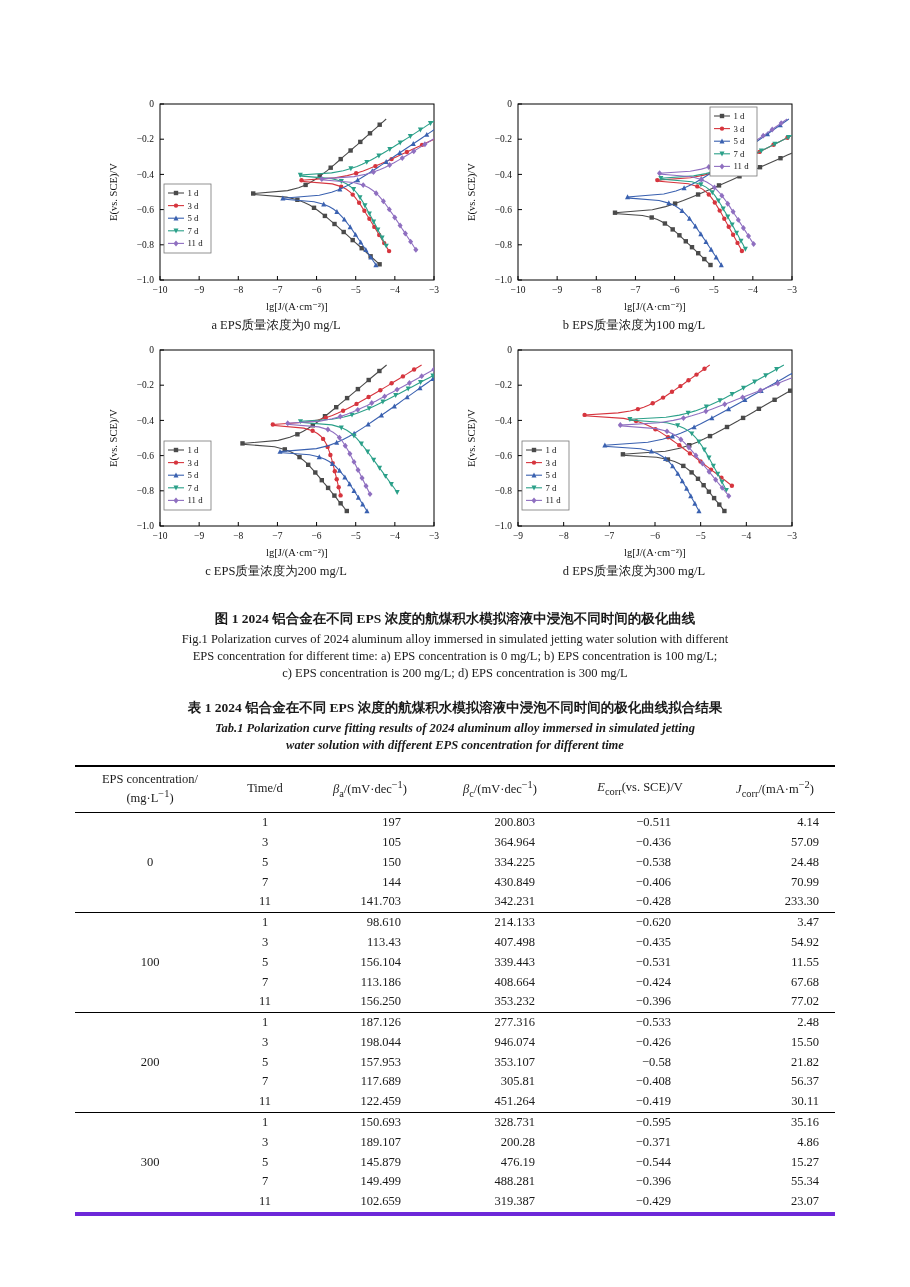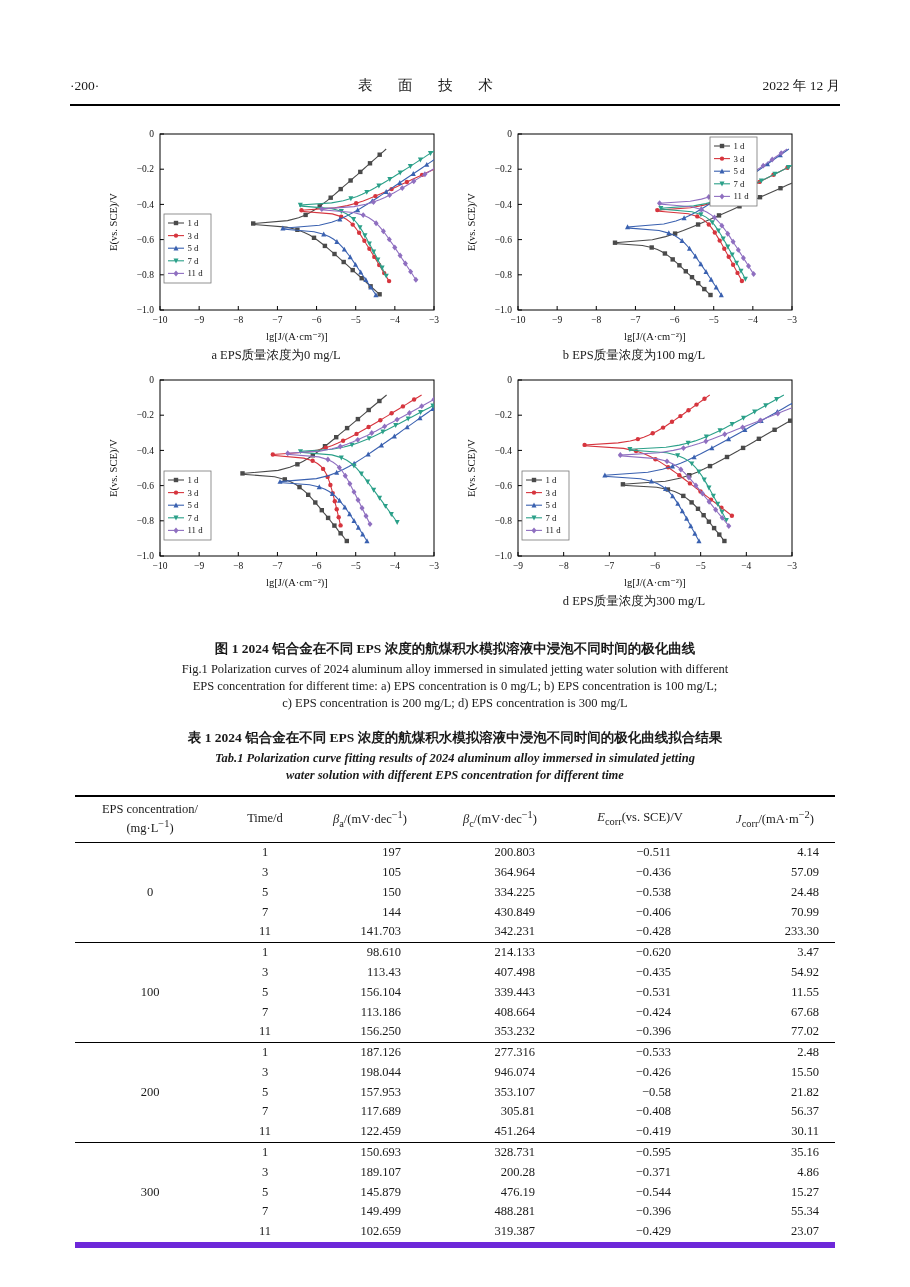--- a/index.html
+++ b/index.html
@@ -10,44 +10,39 @@
   .figure-grid{display:grid;grid-template-columns:344px 344px;justify-content:center;column-gap:14px;row-gap:6px;margin-top:18px;}
   .chart-cell{text-align:center;}
   svg.chart{display:block;}
   svg.chart text{font-family:"Liberation Serif","DejaVu Serif",serif;fill:#111;}
   .chart-caption{font-size:12.5px;margin-top:1px;}
   .fig-caption{text-align:center;margin-top:30px;line-height:1.38;}
   .cap-zh{font-size:13.5px;font-weight:bold;margin-bottom:2px;}
   .cap-en{font-size:12.5px;}
   .tab-caption{text-align:center;margin-top:17px;line-height:1.38;}
   .tab-caption .cap-en{font-weight:bold;font-style:italic;}
-  table.data-table{margin:10px auto 0;border-collapse:collapse;border-top:2px solid #000;border-bottom:6px solid #6d28d9;font-size:12.5px;table-layout:fixed;}
+  table.data-table{margin:10px auto 0;border-collapse:collapse;border-top:2px solid #000;border-bottom:4px solid #6d28d9;font-size:12.5px;table-layout:fixed;}
   .data-table thead{border-bottom:1px solid #000;}
   .data-table tbody{border-bottom:1px solid #000;}
   .data-table tbody.last{border-bottom:none;}
   .data-table th{font-weight:normal;padding:5px 4px;line-height:1.25;text-align:center;vertical-align:middle;}
   .data-table td{padding:2.4px 4px;}
   .data-table td.conc{text-align:center;vertical-align:middle;}
   .data-table td.time{text-align:center;}
   .data-table td.num{text-align:right;}
   .data-table td.a{padding-right:34px;}
   .data-table td.b{padding-right:30px;}
   .data-table td.e{padding-right:44px;}
   .data-table td.j{padding-right:16px;margin-top:44px;}
 </style>
 </head>
 <body>
 
 <div class="page">
 
-  <div class="header">
-    <span>·200·</span>
-    <span class="journal">表 面 技 术</span>
-    <span>2022 年 12 月</span>
-  </div>
 
   <div class="figure-grid">
     <div class="chart-cell">
       <svg class="chart" width="344" height="222" viewBox="0 0 344 222">
           <defs>
             <clipPath id="cp0">
               <rect x="56" y="10" width="274" height="176"></rect>
             </clipPath>
           </defs>
           <g>
@@ -538,20 +533,21 @@
             <polygon points="72.0,132.4 69.5,137.4 74.5,137.4" fill="#3a61b0"></polygon>
             <text x="83.5" y="138.2" font-size="8.8">5 d</text>
             <line x1="64" y1="147.8" x2="80" y2="147.8" stroke="#2ba089" stroke-width="1.1"></line>
             <polygon points="72.0,150.6 69.5,145.6 74.5,145.6" fill="#2ba089"></polygon>
             <text x="83.5" y="150.8" font-size="8.8">7 d</text>
             <line x1="64" y1="160.4" x2="80" y2="160.4" stroke="#8f6fc0" stroke-width="1.1"></line>
             <polygon points="72.0,157.4 74.5,160.4 72.0,163.4 69.5,160.4" fill="#8f6fc0"></polygon>
             <text x="83.5" y="163.4" font-size="8.8">11 d</text>
           </g>
         </svg>
+      <div class="chart-caption">c EPS质量浓度为200 mg/L</div>
     </div>
     <div class="chart-cell">
       <svg class="chart" width="344" height="222" viewBox="0 0 344 222">
           <defs>
             <clipPath id="cp3">
               <rect x="56" y="10" width="274" height="176"></rect>
             </clipPath>
           </defs>
           <g>
             <rect x="56" y="10" width="274" height="176" fill="none" stroke="#000" stroke-width="1"></rect>

